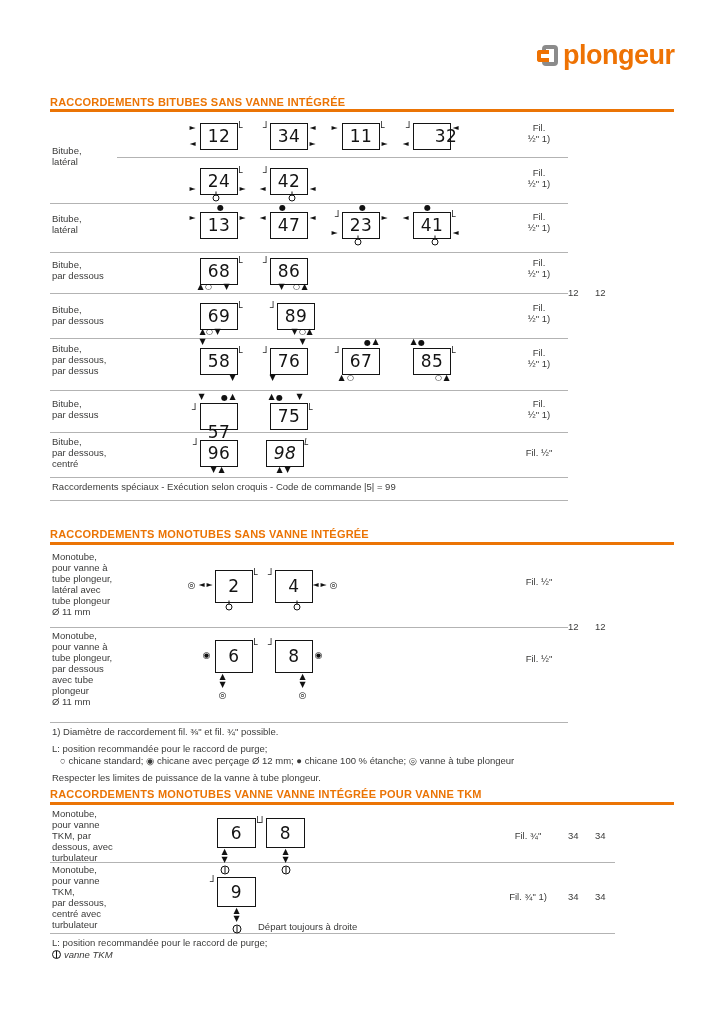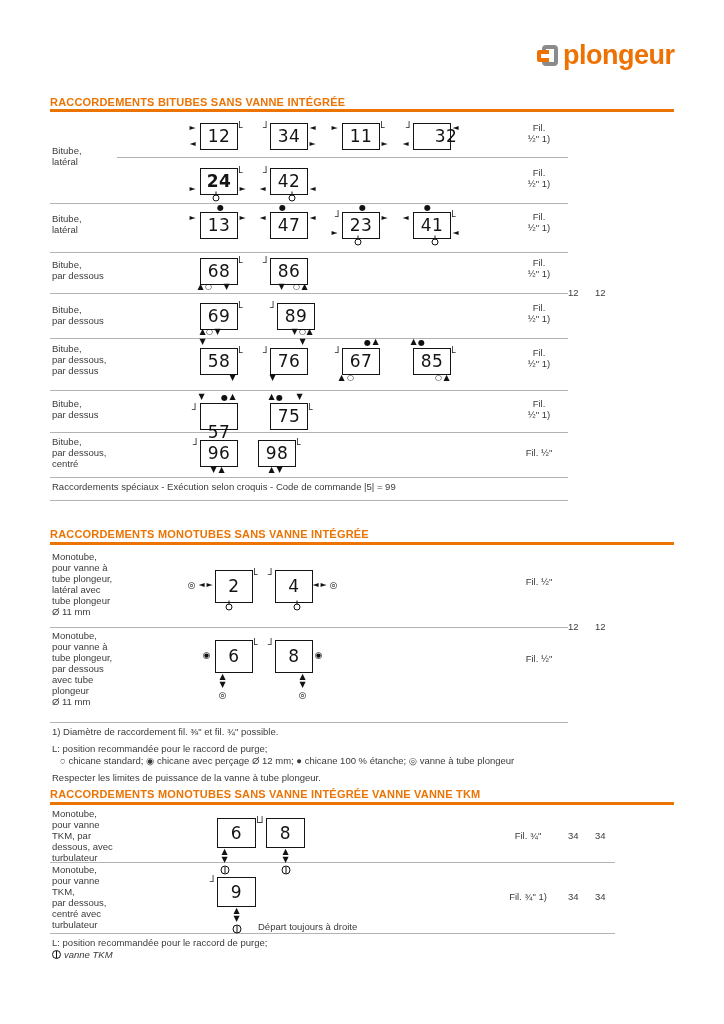--- a/index.html
+++ b/index.html
@@ -95,21 +95,21 @@
         <span class="mark g-L" style="left: 39.5px; top: 1.5px;">L</span>
         <span class="mark g-ar" style="left: 41.5px; top: 19.5px;">►</span>
       </div>
       <div class="dbox" style="left: 413px; top: 123px; width: 36px; height: 25px;">
         <span class="dnum" style="position: static; margin-left: 28px;">32</span>
         <span class="mark g-Lf" style="left: -6.5px; top: 1.5px;">L</span>
         <span class="mark g-al" style="left: 41.5px; top: 3.5px;">◄</span>
         <span class="mark g-al" style="left: -8.5px; top: 19.5px;">◄</span>
       </div>
       <div class="dbox" style="left: 200px; top: 168px; width: 36px; height: 25px;">
-        <span class="dnum" style="position: static; font-weight: bold;">24</span>
+        <span class="dnum" style="position: static;">24</span>
         <span class="mark g-ar" style="left: -8.5px; top: 19.5px;">►</span>
         <span class="mark g-L" style="left: 39.5px; top: 1.5px;">L</span>
         <span class="mark g-ar" style="left: 41.5px; top: 19.5px;">►</span>
         <span class="mark-hc" style="left: 14.5px; top: 28.5px;"></span>
       </div>
       <div class="dbox" style="left: 270px; top: 168px; width: 36px; height: 25px;">
         <span class="dnum" style="position: static;">42</span>
         <span class="mark g-Lf" style="left: -6.5px; top: 1.5px;">L</span>
         <span class="mark g-al" style="left: -8.5px; top: 19.5px;">◄</span>
         <span class="mark g-al" style="left: 41.5px; top: 19.5px;">◄</span>
@@ -212,21 +212,21 @@
         <span class="mark g-dot" style="left: 8.5px; top: -6.5px;">●</span>
         <span class="mark g-ad" style="left: 28.5px; top: -7.5px;">▼</span>
         <span class="mark g-L" style="left: 39.5px; top: 3.5px;">L</span>
       </div>
       <div class="dbox" style="left: 200px; top: 440px; width: 36px; height: 25px;">
         <span class="dnum" style="position: static;">96</span>
         <span class="mark g-Lf" style="left: -6.5px; top: 1.5px;">L</span>
         <span class="mark g-ad" style="left: 12.5px; top: 28.5px;">▼</span>
         <span class="mark g-au" style="left: 20.5px; top: 28.5px;">▲</span>
       </div>
-      <div class="dbox" style="left: 258px; top: 440px; width: 36px; height: 25px;">
+      <div class="dbox" style="left: 266px; top: 440px; width: 36px; height: 25px; font-style: italic;">
         <span class="dnum" style="position: static;">98</span>
         <span class="mark g-L" style="left: 39.5px; top: 1.5px;">L</span>
         <span class="mark g-au" style="left: 12.5px; top: 28.5px;">▲</span>
         <span class="mark g-ad" style="left: 20.5px; top: 28.5px;">▼</span>
       </div>
       <div class="fil" style="left: 516px; top: 122px;">Fil.
 ½" 1)</div>
       <div class="fil" style="left: 516px; top: 167px;">Fil.
 ½" 1)</div>
       <div class="fil" style="left: 516px; top: 211px;">Fil.
@@ -293,21 +293,21 @@
         <span class="mark g-vp" style="left: 26.5px; top: 53.5px;">◎</span>
       </div>
       <div class="fil" style="left: 516px; top: 576px;">Fil. ½"</div>
       <div class="fil" style="left: 516px; top: 653px;">Fil. ½"</div>
       <span class="mnum abs" style="left: 568px; top: 621px;">12</span>
       <span class="mnum abs" style="left: 595px; top: 621px;">12</span>
       <div class="note" style="left: 52px; top: 726px;">1) Diamètre de raccordement fil. ⅜" et fil. ¾" possible.</div>
       <div class="note" style="left: 52px; top: 743px;">L: position recommandée pour le raccord de purge;</div>
       <div class="note" style="left: 60px; top: 755px;">○ chicane standard; ◉ chicane avec perçage Ø 12 mm; ● chicane 100 % étanche; ◎ vanne à tube plongeur</div>
       <div class="note" style="left: 52px; top: 772px;">Respecter les limites de puissance de la vanne à tube plongeur.</div>
-      <div class="sec-title" style="left: 50px; top: 788px;">RACCORDEMENTS MONOTUBES SANS VANNE INTÉGRÉE VANNE VANNE TKM</div>
+      <div class="sec-title" style="left: 50px; top: 788px;">RACCORDEMENTS MONOTUBES VANNE VANNE INTÉGRÉE POUR VANNE TKM</div>
       <div class="rule-accent" style="left: 50px; top: 802px; width: 624px;"></div>
       <div class="sep" style="left: 50px; top: 862px; width: 565px;"></div>
       <div class="sep" style="left: 50px; top: 933px; width: 565px;"></div>
       <div class="lbl" style="left: 52px; top: 808px;">Monotube,
 pour vanne
 TKM, par
 dessous, avec
 turbulateur</div>
       <div class="lbl" style="left: 52px; top: 864px;">Monotube,
 pour vanne

